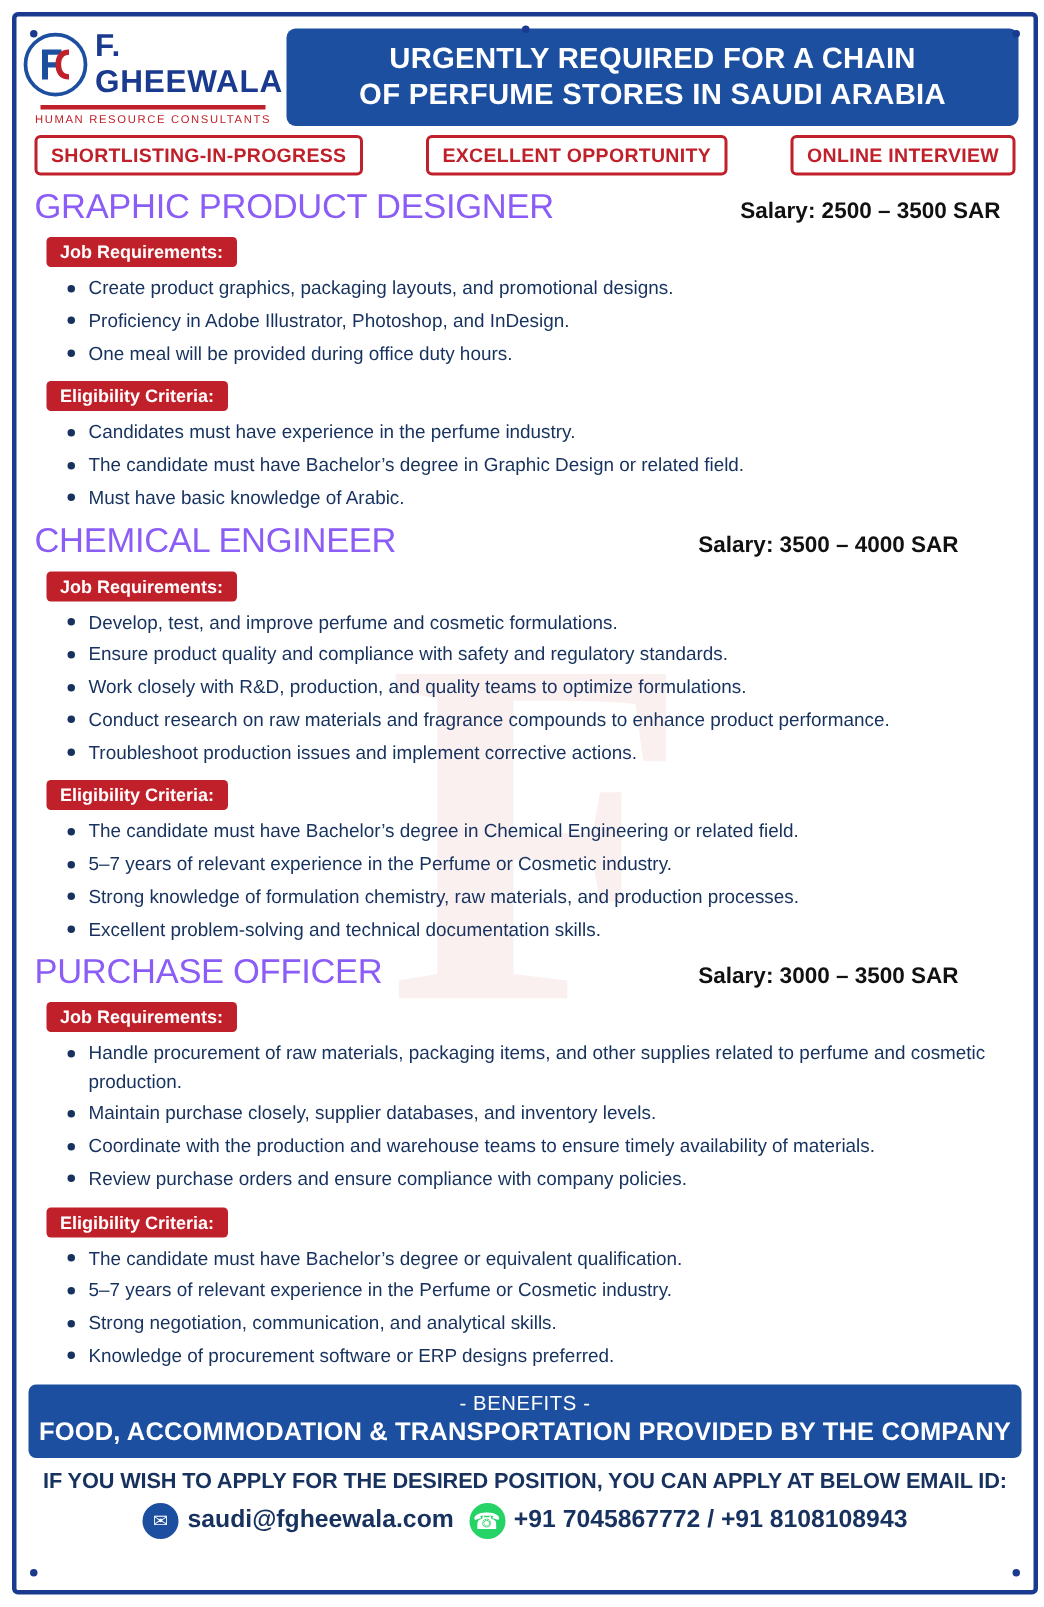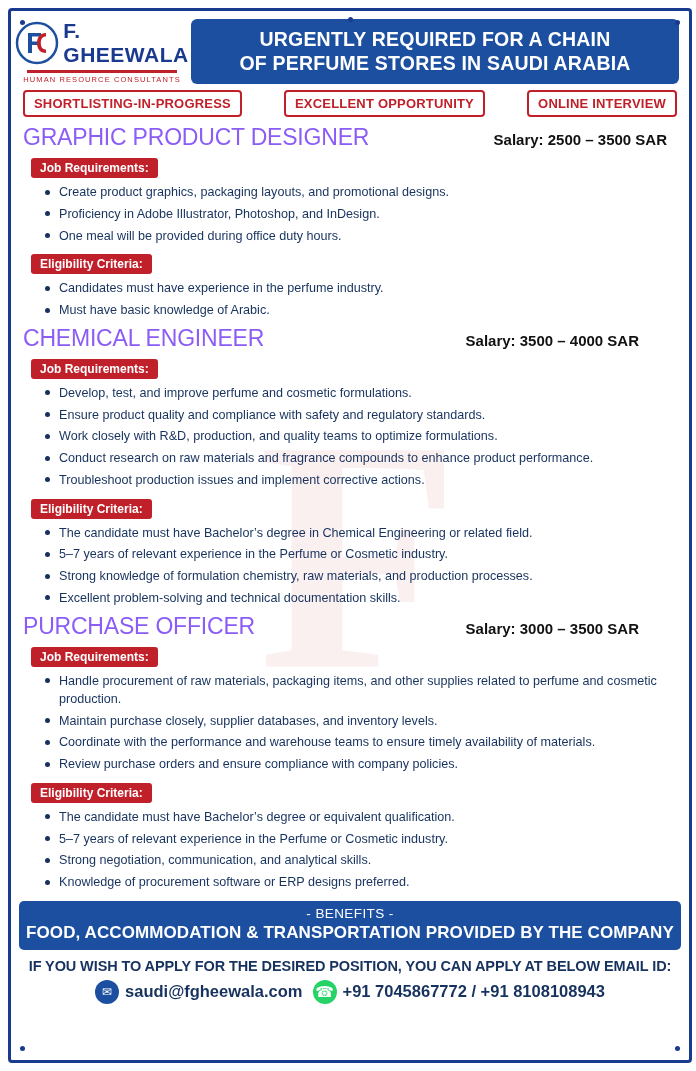--- a/index.html
+++ b/index.html
@@ -214,20 +214,21 @@
       </div>
       <div class="sec-label">Job Requirements:</div>
       <ul class="bullets">
         <li>Create product graphics, packaging layouts, and promotional designs.</li>
         <li>Proficiency in Adobe Illustrator, Photoshop, and InDesign.</li>
         <li>One meal will be provided during office duty hours.</li>
       </ul>
       <div class="sec-label">Eligibility Criteria:</div>
       <ul class="bullets">
         <li>Candidates must have experience in the perfume industry.</li>
+        <li>The candidate must have Bachelor’s degree in Graphic Design or related field.</li>
         <li>Must have basic knowledge of Arabic.</li>
       </ul>
     </div>
 
     <div class="job">
       <div class="job-head">
         <div class="job-title">CHEMICAL ENGINEER</div>
         <div class="job-salary wide">Salary: 3500 – 4000 SAR</div>
       </div>
       <div class="sec-label">Job Requirements:</div>
@@ -249,21 +250,21 @@
 
     <div class="job">
       <div class="job-head">
         <div class="job-title">PURCHASE OFFICER</div>
         <div class="job-salary wide">Salary: 3000 – 3500 SAR</div>
       </div>
       <div class="sec-label">Job Requirements:</div>
       <ul class="bullets">
         <li>Handle procurement of raw materials, packaging items, and other supplies related to perfume and cosmetic production.</li>
         <li>Maintain purchase closely, supplier databases, and inventory levels.</li>
-        <li>Coordinate with the performance and warehouse teams to ensure timely availability of materials.</li>
+        <li>Coordinate with the production and warehouse teams to ensure timely availability of materials.</li>
         <li>Review purchase orders and ensure compliance with company policies.</li>
       </ul>
       <div class="sec-label">Eligibility Criteria:</div>
       <ul class="bullets">
         <li>The candidate must have Bachelor’s degree or equivalent qualification.</li>
         <li>5–7 years of relevant experience in the Perfume or Cosmetic industry.</li>
         <li>Strong negotiation, communication, and analytical skills.</li>
         <li>Knowledge of procurement software or ERP designs preferred.</li>
       </ul>
     </div>

